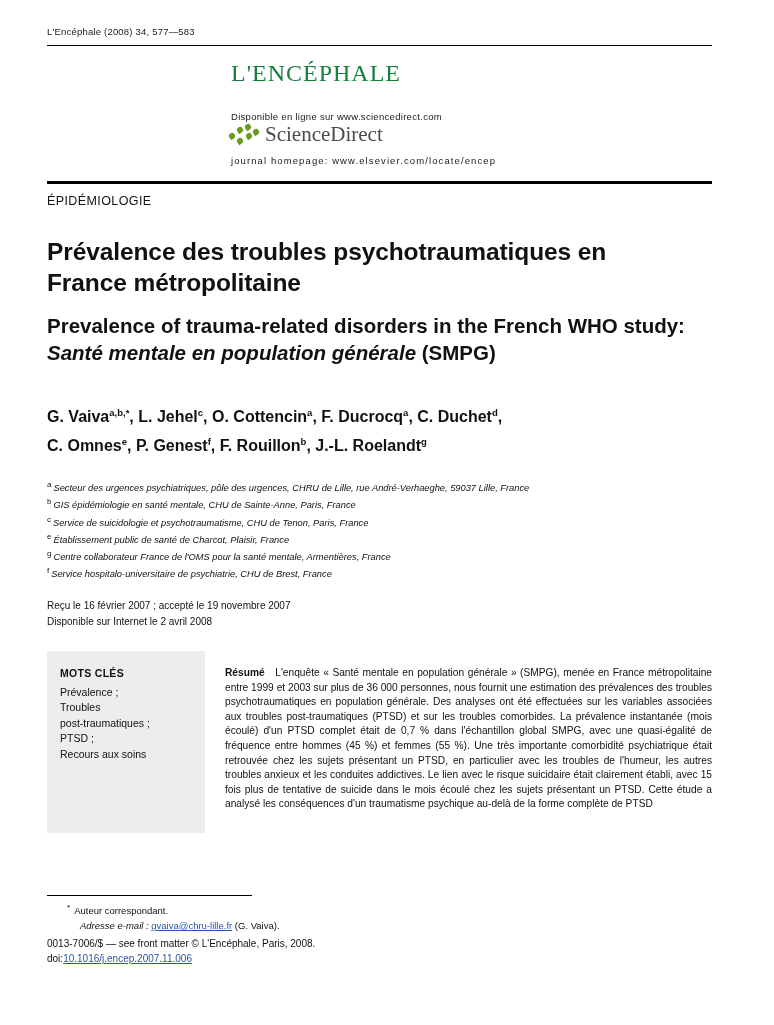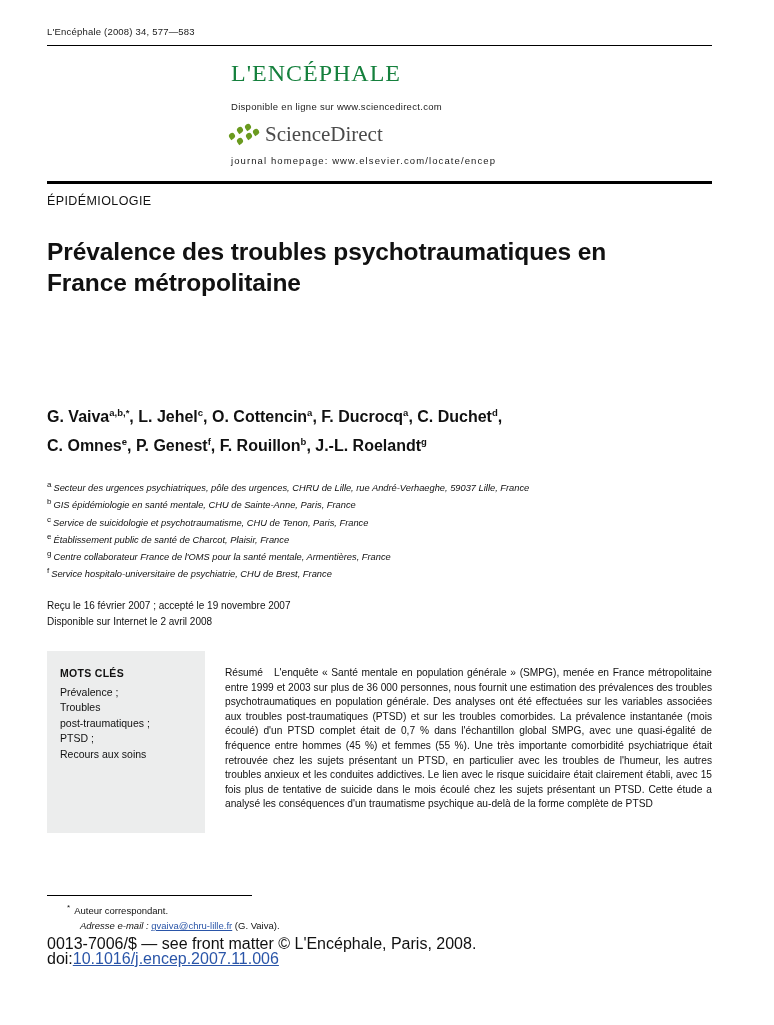--- a/index.html
+++ b/index.html
@@ -55,21 +55,21 @@
     top: 8px;
     font-family: "Liberation Serif", serif;
     font-size: 24px;
     letter-spacing: 1px;
     color: #15803d;
     white-space: nowrap;
   }
   .avail-line {
     position: absolute;
     left: 184px;
-    top: 49px;
+    top: 59px;
     font-size: 9.5px;
     letter-spacing: 0.3px;
     color: #1a1a1a;
   }
   .sciencedirect {
     position: absolute;
     left: 182px;
     top: 70px;
     display: flex;
     align-items: center;
@@ -220,21 +220,21 @@
     position: absolute;
     left: 225px;
     top: 666px;
     width: 487px;
     font-size: 10.2px;
     line-height: 14.6px;
     text-align: justify;
     color: #111;
   }
   .abstract b {
-    font-weight: normal;
+    font-weight: bold;
   }
 
   
   .rule-foot {
     position: absolute;
     left: 47px;
     top: 895px;
     width: 205px;
     height: 1px;
     background: #000;
@@ -264,21 +264,21 @@
     font-style: normal;
   }
   .foot-mail .noital {
     font-style: normal;
   }
   .imprint {
     position: absolute;
     left: 47px;
     top: 936px;
     width: 500px;
-    font-size: 16px;
+    font-size: 10px;
     line-height: 15px;
     color: #111;
   }
   .doi a, .doi .lnk {
     color: #2a55a8;
     text-decoration: underline;
     text-align: right;
   }
 </style>
 </head>
@@ -304,20 +304,23 @@
       <span class="sd-text">ScienceDirect</span>
     </div>
     <div class="homepage-line">journal homepage: www.elsevier.com/locate/encep</div>
   </div>
   <div class="rule-thick"></div>
 
   <div class="sect-label">ÉPIDÉMIOLOGIE</div>
 
   <h1 class="title-fr">Prévalence des troubles psychotraumatiques en France métropolitaine</h1>
 
+  <h2 class="title-en">
+    <span>Prevalence of trauma-related disorders in the French WHO study: </span><span class="ital">Santé mentale en population générale</span><span> (SMPG)</span>
+  </h2>
 
   <div class="authors">
     <span>G. Vaiva</span><sup>a,b,*</sup>,
     <span>L. Jehel</span><sup>c</sup>,
     <span>O. Cottencin</span><sup>a</sup>,
     <span>F. Ducrocq</span><sup>a</sup>,
     <span>C. Duchet</span><sup>d</sup>,<br>
     <span>C. Omnes</span><sup>e</sup>,
     <span>P. Genest</span><sup>f</sup>,
     <span>F. Rouillon</span><sup>b</sup>,

